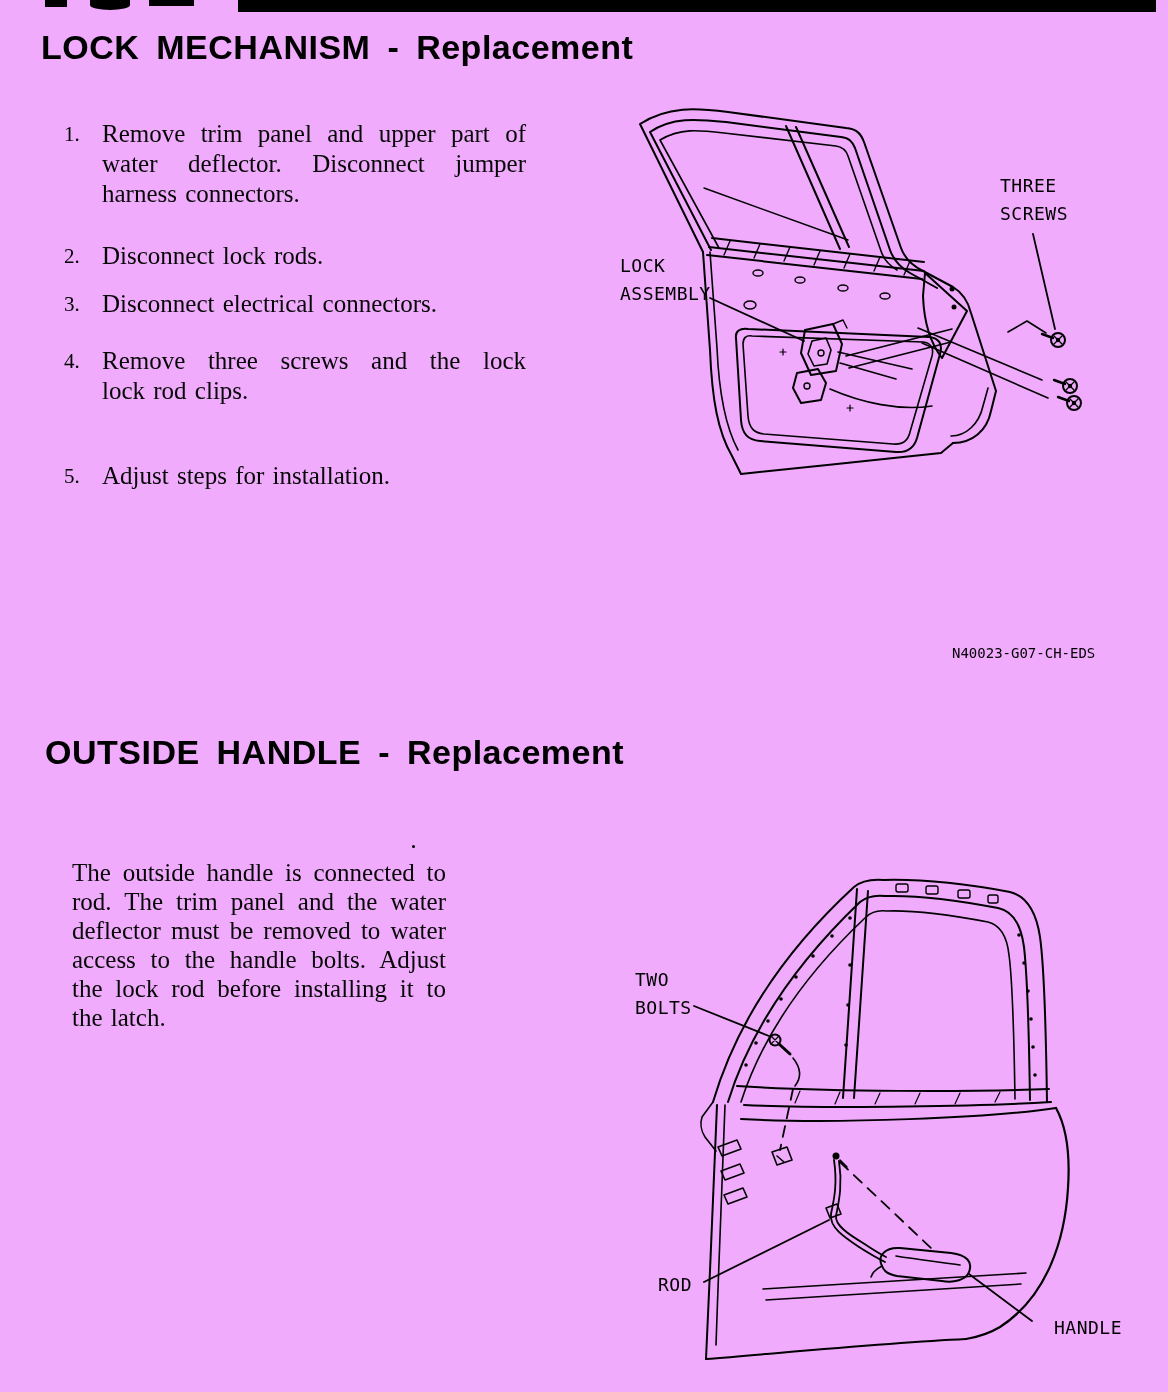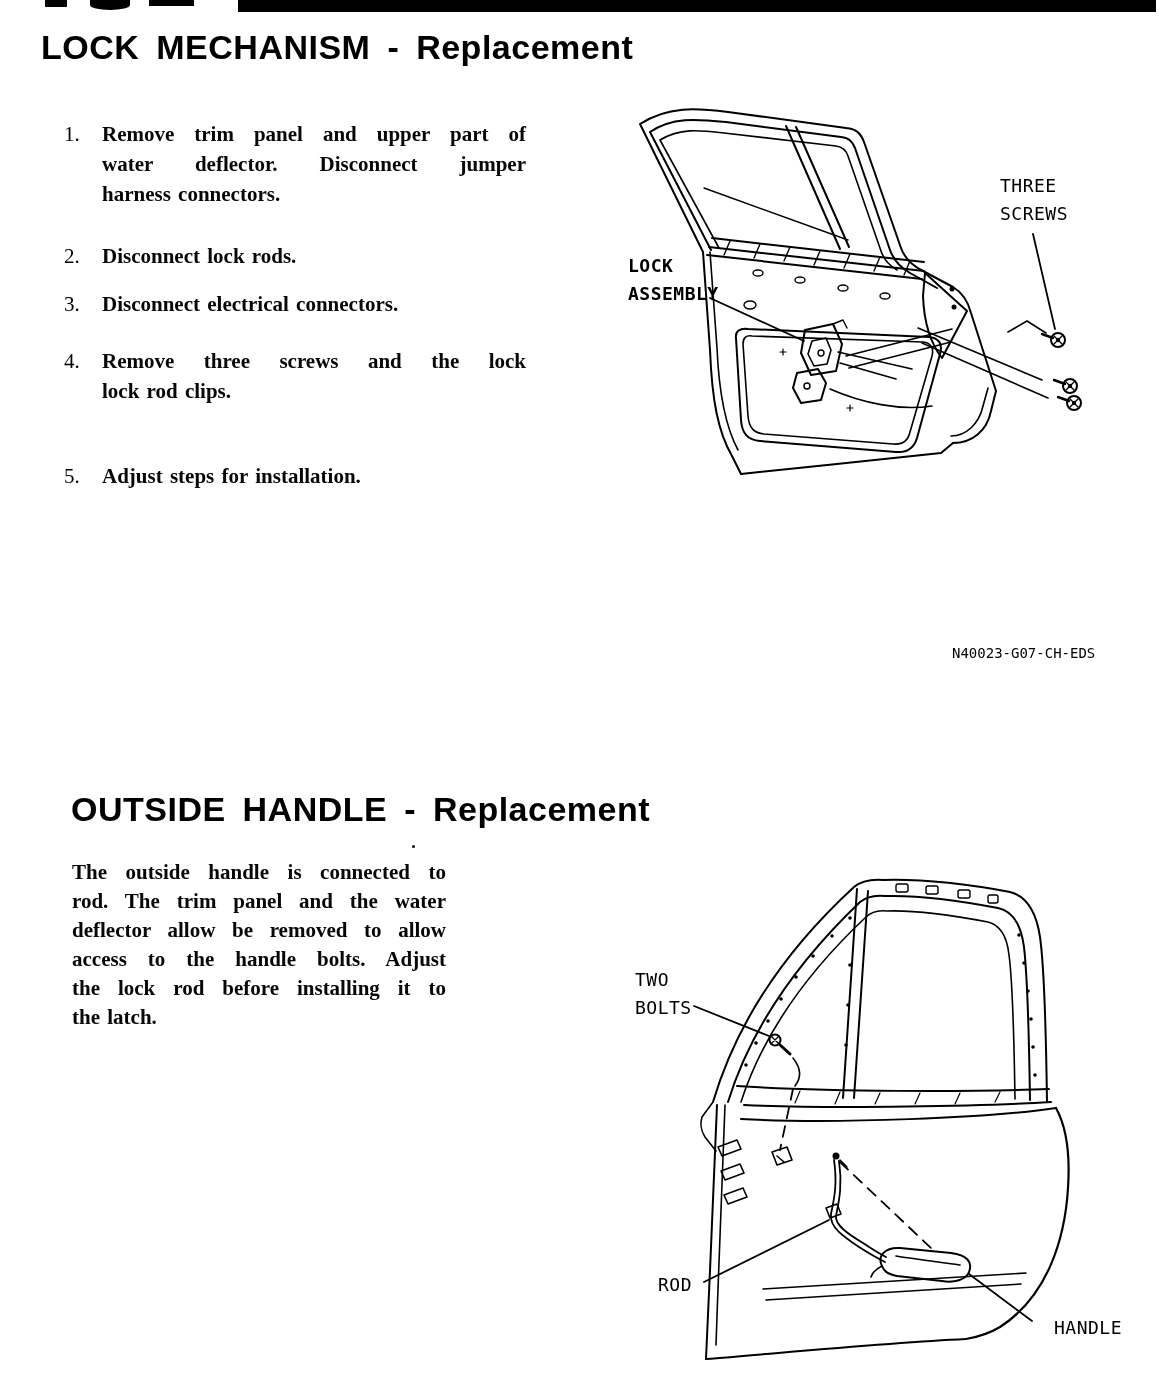--- a/index.html
+++ b/index.html
@@ -1,18 +1,18 @@
 <!DOCTYPE html>
 <html><head>
 <meta charset="utf-8">
 <style>
   html,body { margin:0; padding:0; background:#e8e8e8; }
   .page {
     position:relative; width:1168px; height:1392px; margin:0 auto;
-    background:#ffffff; color:#000;
+    background:#f0abfc; color:#000;
     font-family:"Liberation Serif", serif;
     overflow:hidden;
   }
   
   .ink { position:absolute; background:#000; }
   .frag-b { border-radius:0 0 50% 50%; }
   .speck { position:absolute; width:3px; height:3px; background:#000; border-radius:50%; }
 
   .section-title {
     position:absolute;
@@ -21,22 +21,22 @@
     white-space:nowrap; color:#000;
   }
 
   .step { position:absolute; left:64px; width:470px; }
   .step-num {
     position:absolute; left:0; top:0;
     font-size:21px; line-height:30px;
   }
   .step-lines { margin-left:38px; width:424px; }
   .jl {
-    font-size:21px; line-height:30px; color:#070707;
-    text-align:justify; text-align-last:justify; word-spacing:2px;font-weight:bold;
+    font-size:25px; line-height:30px; color:#070707;
+    text-align:justify; text-align-last:justify; word-spacing:2px;
   }
   .jl-last { text-align:center; text-align-last:left; }
 
   .para { position:absolute; left:72px; top:858px; width:374px; }
   .para .jl { line-height:29px; }
 
   .figure { position:absolute; }
   .figure svg { position:absolute; left:0; top:0; }
   .figlabel {
     position:absolute;
@@ -167,31 +167,31 @@
             <circle cx="474" cy="303" r="7"></circle>
           <circle cx="474" cy="303" r="2.2" fill="#000" stroke="none"></circle>
           <path stroke-width="1.3" d="M 470,299 L 478,307 M 470,307 L 478,299"></path>
         </g>
 
         <path stroke-width="1.8" d="M 433,134 L 455,229"></path>
         <path stroke-width="1.8" d="M 110,198 L 204,241"></path>
       </g>
     </svg>
     <div class="figlabel" style="left:400px; top:72px;"><span>THREE</span><br><span>SCREWS</span></div>
-    <div class="figlabel" style="left:28px; top:152px;font-weight:bold;"><span>LOCK</span><br><span>ASSEMBLY</span></div>
+    <div class="figlabel" style="left:20px; top:152px;"><span>LOCK</span><br><span>ASSEMBLY</span></div>
   </div>
 
   <div class="figcode">N40023-G07-CH-EDS</div>
 
-  <div class="section-title" style="left:45px; top:790px;margin-left:26px;">OUTSIDE HANDLE - Replacement</div>
+  <div class="section-title" style="left:45px; top:733px;">OUTSIDE HANDLE - Replacement</div>
 
   <div class="para">
     <div class="jl">The outside handle is connected to</div>
     <div class="jl">rod. The trim panel and the water</div>
-    <div class="jl">deflector allow be removed to allow</div>
+    <div class="jl">deflector must be removed to water</div>
     <div class="jl">access to the handle bolts. Adjust</div>
     <div class="jl">the lock rod before installing it to</div>
     <div class="jl jl-last">the latch.</div>
   </div>
 
   <div class="figure" style="left:620px; top:865px; width:548px; height:505px;">
     <svg width="548" height="505" viewBox="0 0 548 505">
       <g fill="none" stroke="#000" stroke-width="2" stroke-linecap="round" stroke-linejoin="round">
 
         <path d="M 93,237 C 114,166 158,92 234,22 C 241,16 252,14 264,15 C 302,14 352,20 390,27 C 406,31 416,45 420,72 C 424,100 426,165 427,237"></path>

